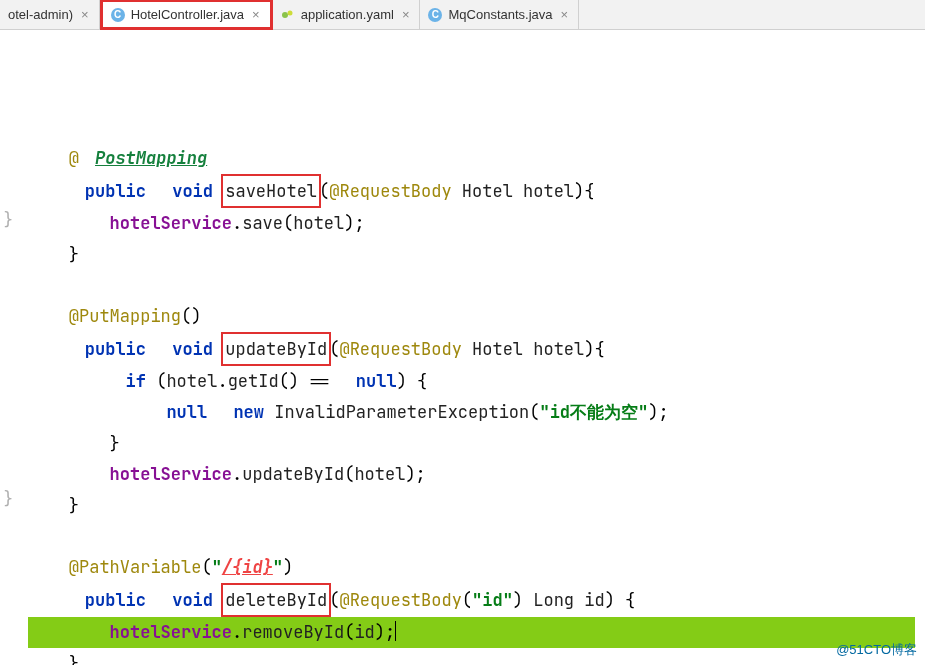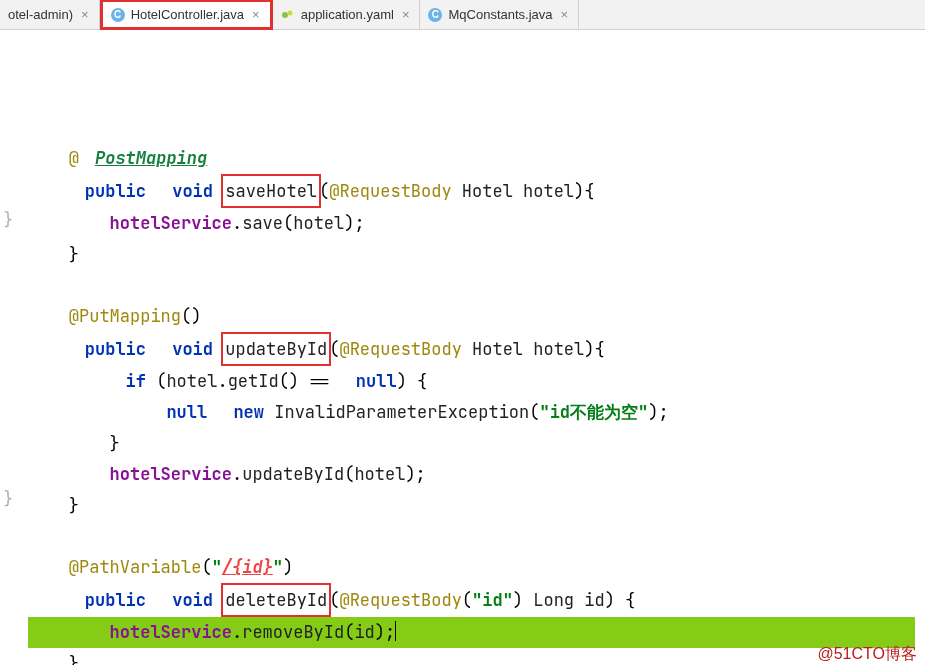--- a/index.html
+++ b/index.html
@@ -96,23 +96,23 @@
     .caret {
       display: inline-block;
       width: 1px;
       height: 20px;
       background: #000;
       vertical-align: -3px;
     }
     .watermark {
       position: absolute;
       right: 8px;
-      bottom: 0;
-      color: #b91c1c;
-      font-size: 16px;
+      bottom: 6px;
+      color: #0369a1;
+      font-size: 13px;
       pointer-events: none;
     }
   </style>
 </head>
 <body>
 
 <div class="tab-bar">
   <div class="tab">
     <span>otel-admin)</span>
     <span class="tab-close">×</span>

